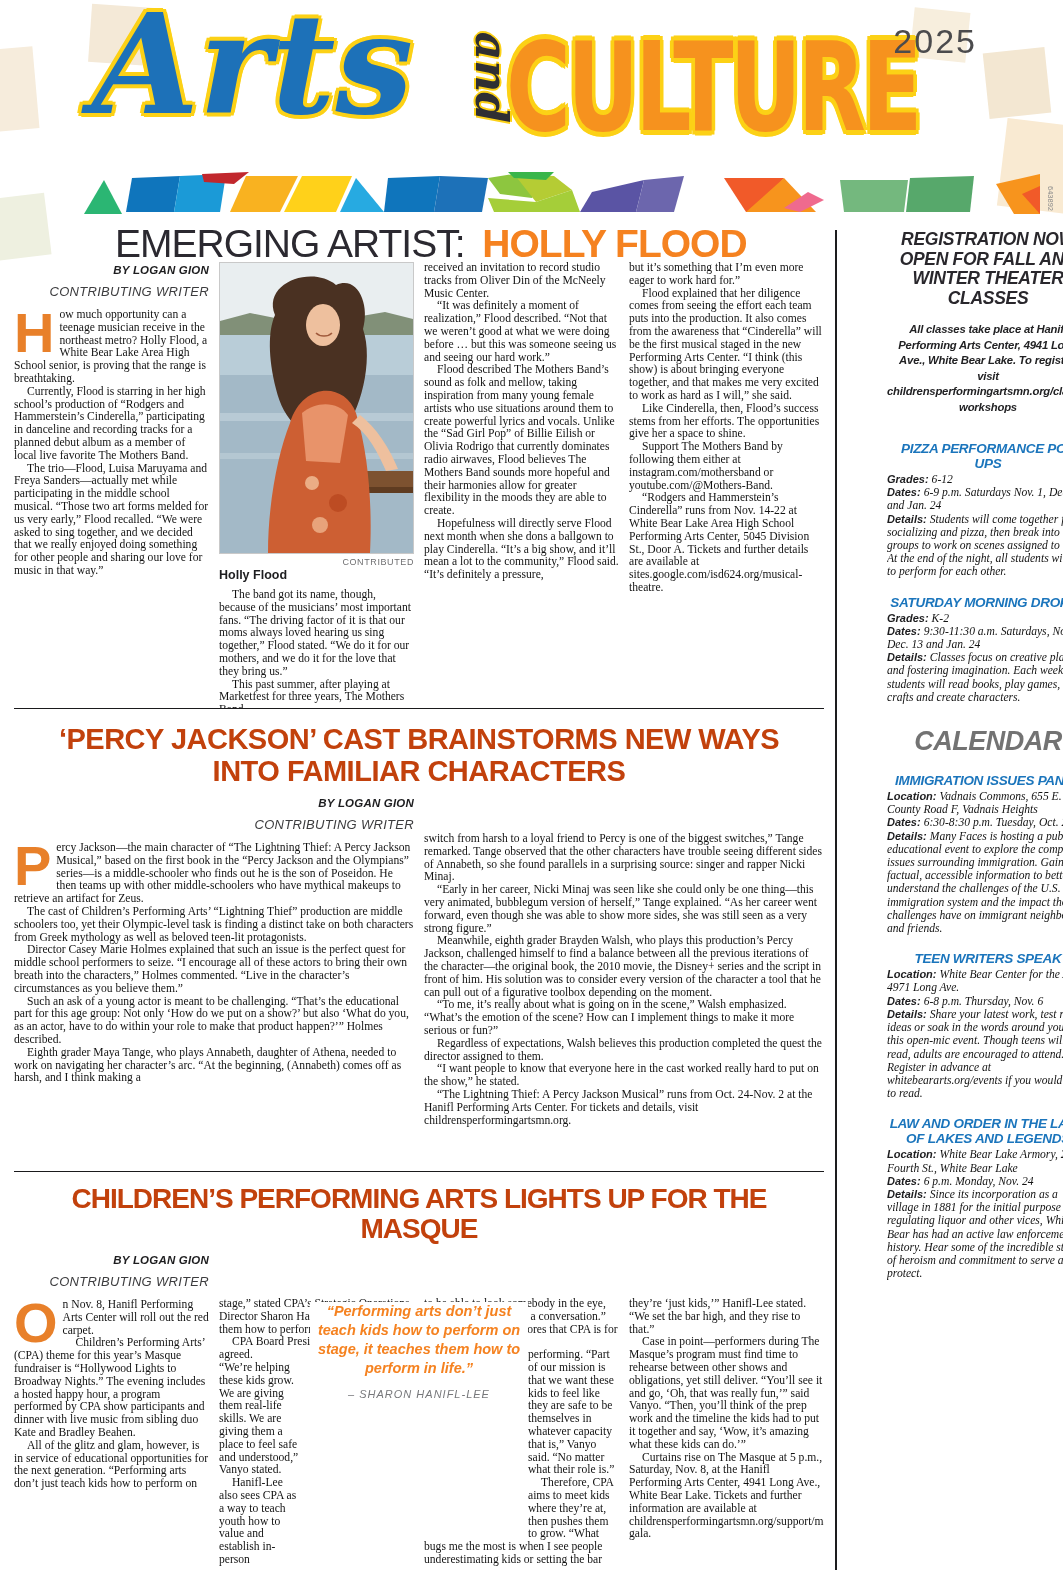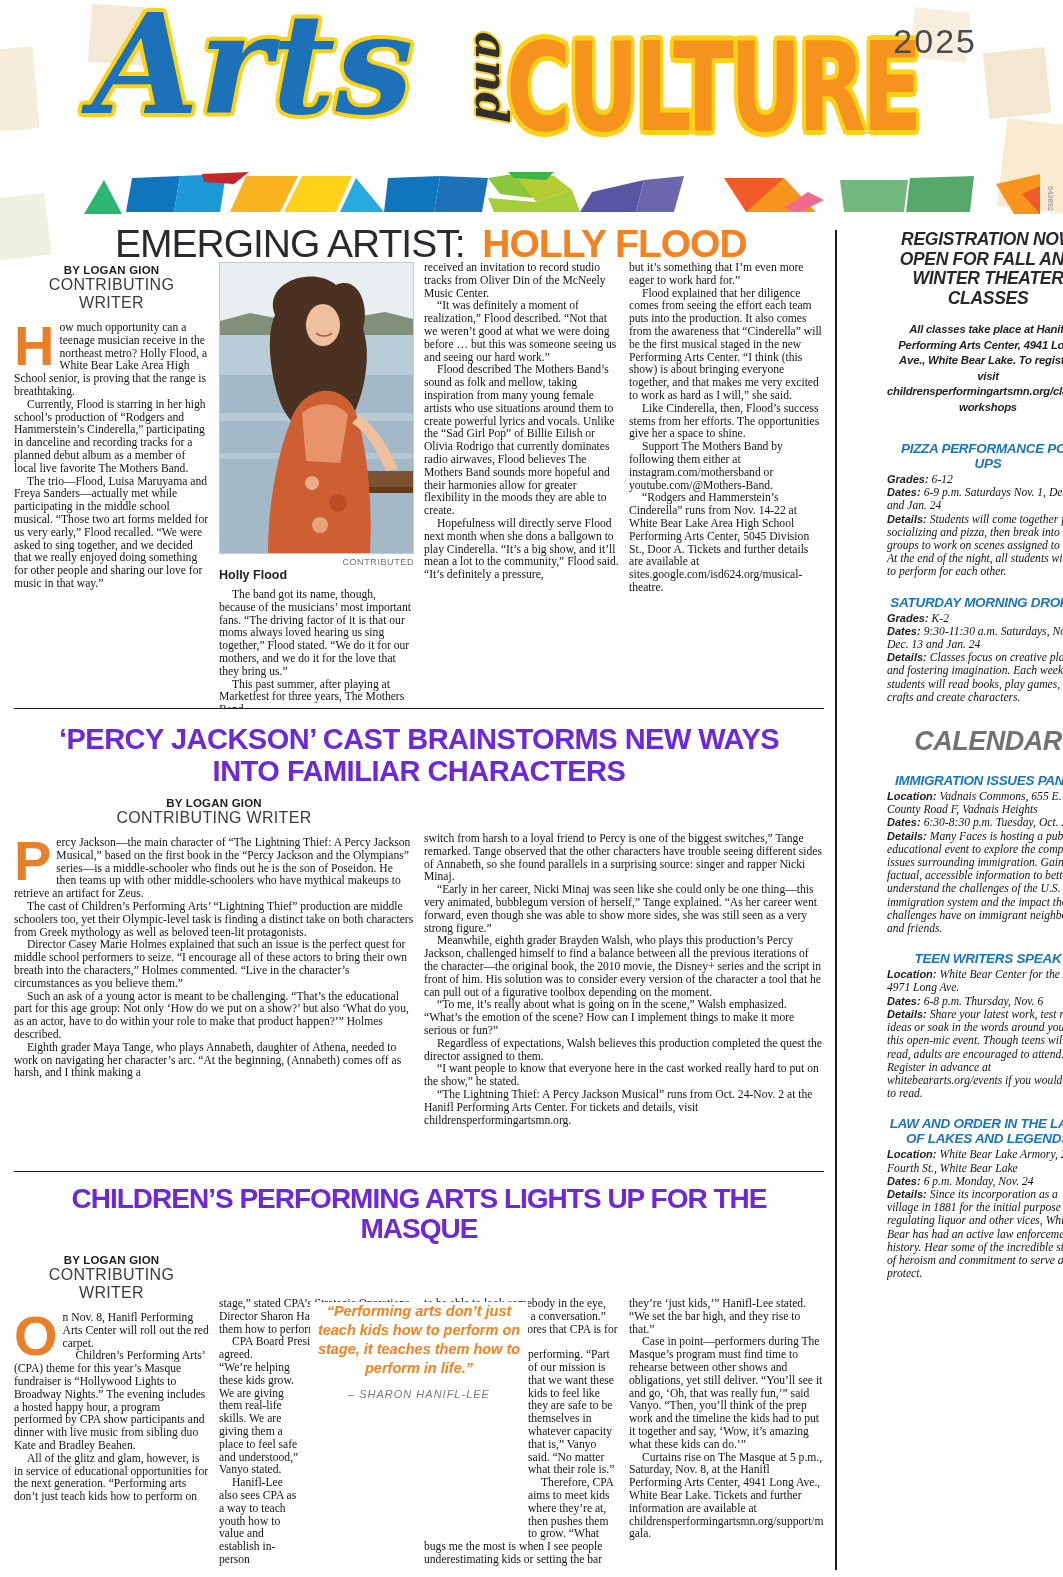--- a/index.html
+++ b/index.html
@@ -33,33 +33,33 @@
   
   .main{position:absolute;left:14px;top:262px;width:810px;}
   .vrule{position:absolute;left:835px;top:230px;width:1.6px;height:1340px;background:#1d1d1f;}
   .rule{border:0;border-top:1.8px solid #1a1a1c;margin:0;}
   .cols4{display:grid;grid-template-columns:repeat(4,1fr);column-gap:10px;}
   .cols2{display:grid;grid-template-columns:1fr 1fr;column-gap:10px;}
   .col{overflow:hidden;}
   
   .bt p{margin:0;font-size:11.6px;line-height:12.8px;color:#131313;}
   p.ind{text-indent:13px;}
-  .byline{text-align:center;font-family:"Liberation Sans",sans-serif;margin:2px 0 10px 0;}
+  .byline{text-align:right;font-family:"Liberation Sans",sans-serif;margin:2px 0 10px 0;font-style:italic;}
   .byline .by{font-weight:700;font-size:11.5px;color:#1d1d1f;letter-spacing:0.2px;}
-  .byline .role{font-size:16px;color:#3c3c3e;letter-spacing:0.3px;margin-top:0;}
+  .byline .role{font-size:13px;color:#3c3c3e;letter-spacing:0.3px;margin-top:8px;}
   .dropcap{float:left;font-family:"Liberation Sans",sans-serif;font-weight:700;
     font-size:56px;line-height:46px;color:#e8802a;padding:1px 5px 0 0;}
   
   .photo{width:193px;border:1px solid #c9c9c9;display:block;}
   .credit{font-family:"Liberation Sans",sans-serif;font-size:9px;color:#6f6f71;
     text-align:right;letter-spacing:0.6px;margin:3px 0 1px 0;}
   .caption{font-family:"Liberation Sans",sans-serif;font-weight:700;font-size:12.5px;
     color:#1d1d1f;margin:0 0 7px 0;}
   
-  .a-head{font-family:"Liberation Sans",sans-serif;font-weight:700;color:#6d28d9;
+  .a-head{font-family:"Liberation Sans",sans-serif;font-weight:700;color:#c2410c;
     text-align:center;letter-spacing:-0.5px;}
   .a2-head{font-size:29px;line-height:32px;margin:14px auto 8px auto;width:760px;}
   .a3-head{font-size:28px;line-height:30px;margin:12px auto 8px auto;letter-spacing:-1px;}
   .pad-col{padding-top:38px;}
   .pad-col3{padding-top:46px;}
   
   .a3cols{position:relative;}
   .pullquote{position:absolute;left:296px;top:50px;width:218px;text-align:center;
     font-family:"Liberation Sans",sans-serif;background:#ffffff;font-style:italic;}
   .pq-text{color:#f58220;font-weight:700;font-size:14.5px;line-height:19px;}

